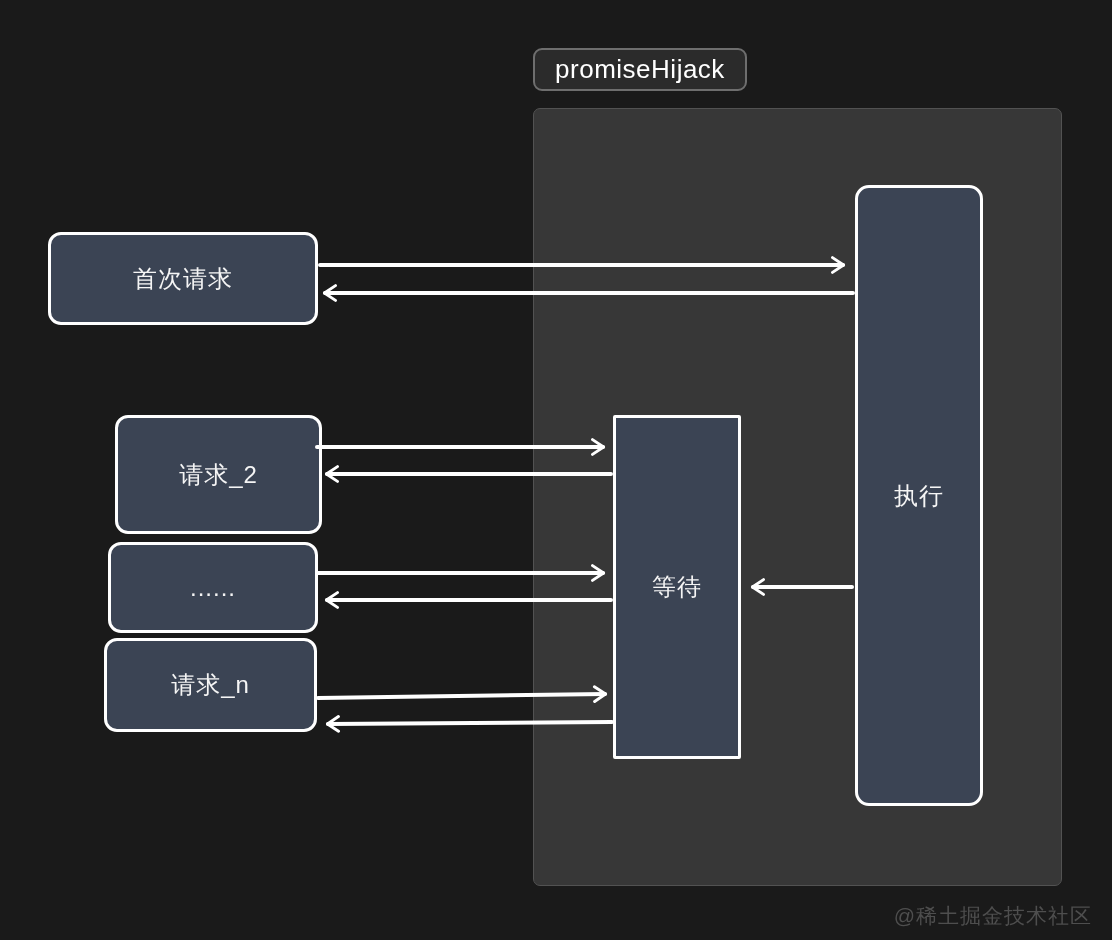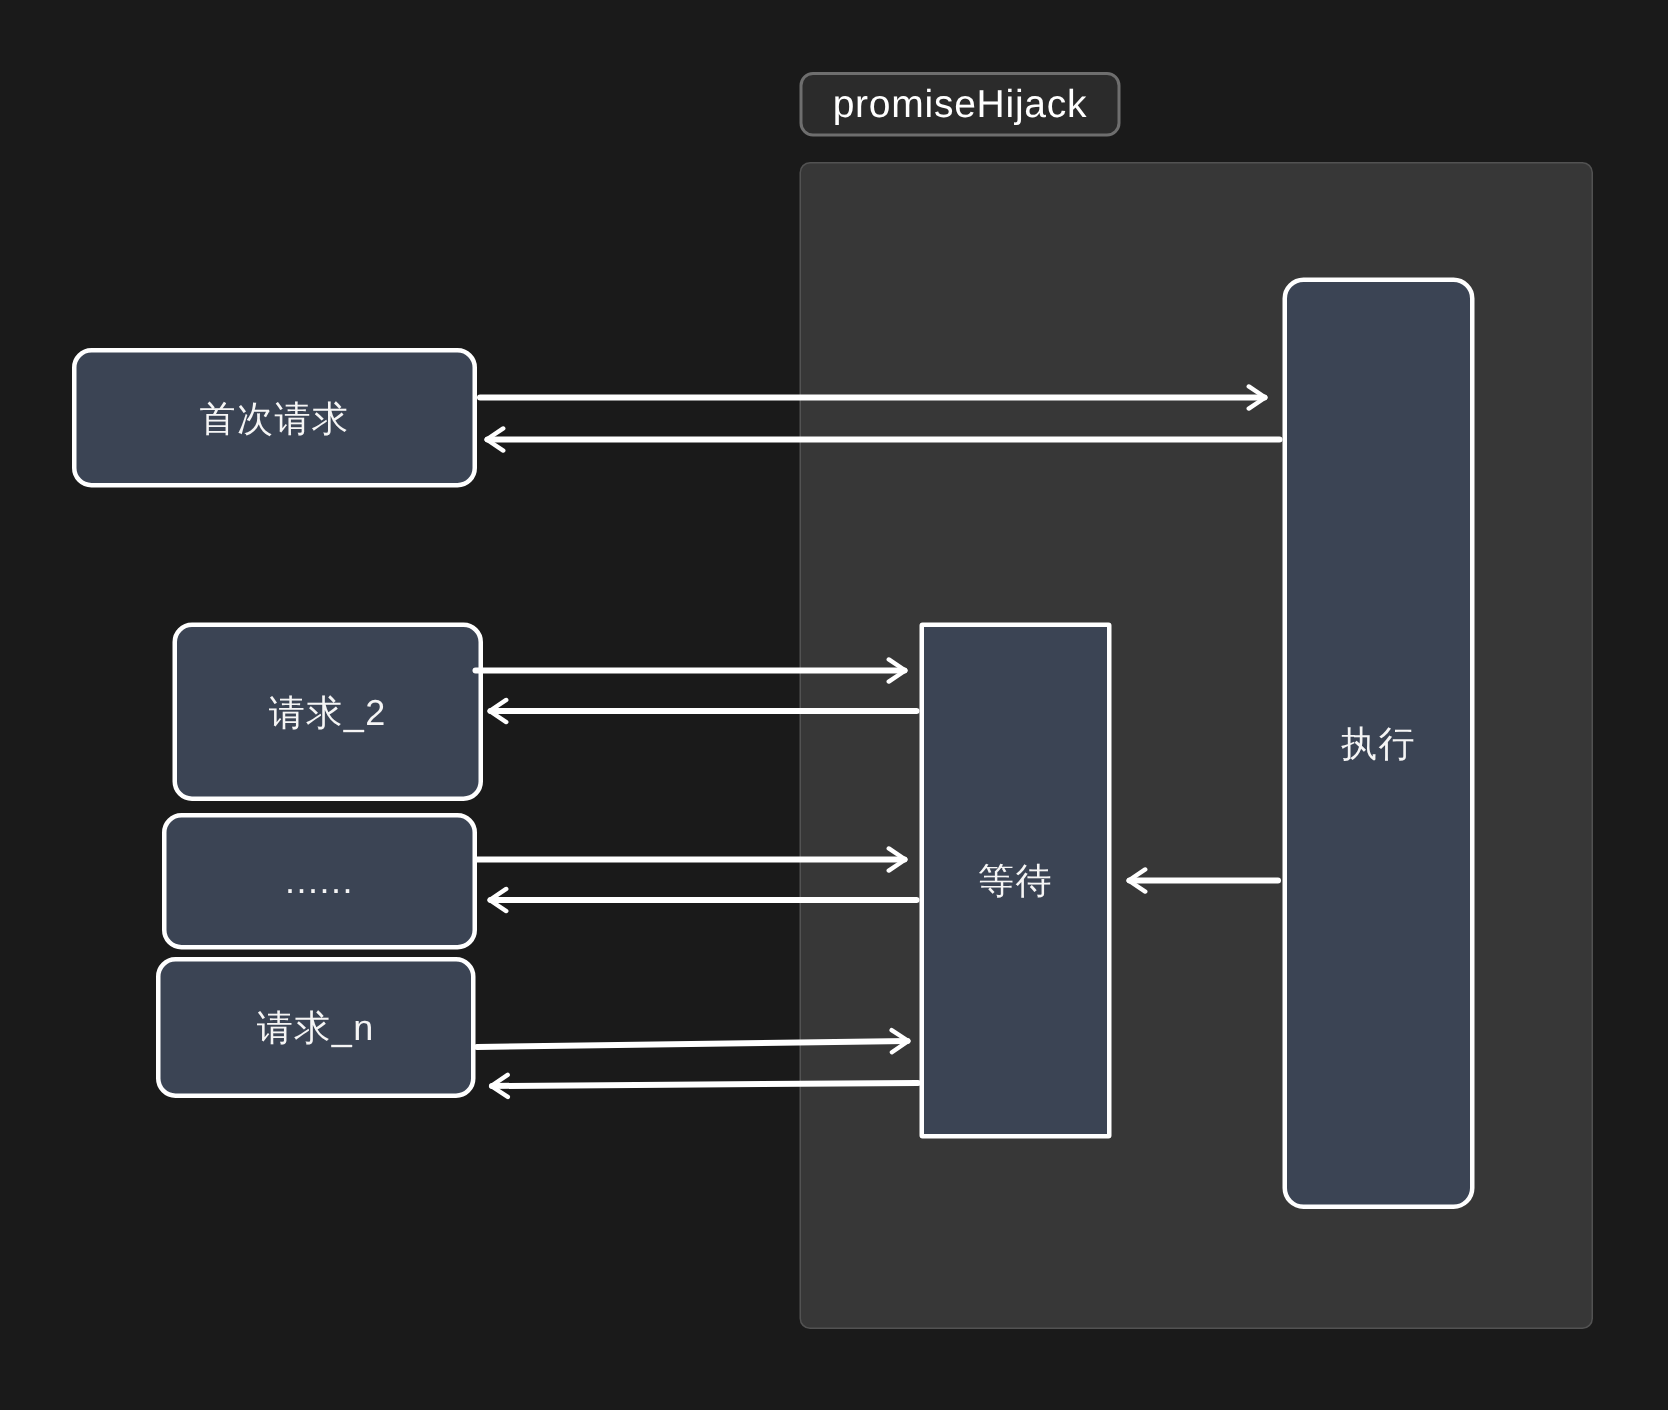--- a/index.html
+++ b/index.html
@@ -122,14 +122,15 @@
     <line class="arrow-line" x1="853" y1="293" x2="325" y2="293" marker-end="url(#chev)"></line>
     <line class="arrow-line" x1="317" y1="447" x2="603" y2="447" marker-end="url(#chev)"></line>
     <line class="arrow-line" x1="611" y1="474" x2="327" y2="474" marker-end="url(#chev)"></line>
     <line class="arrow-line" x1="318" y1="573" x2="603" y2="573" marker-end="url(#chev)"></line>
     <line class="arrow-line" x1="611" y1="600" x2="327" y2="600" marker-end="url(#chev)"></line>
     <line class="arrow-line" x1="318" y1="698" x2="605" y2="694" marker-end="url(#chev)"></line>
     <line class="arrow-line" x1="612" y1="722" x2="328" y2="724" marker-end="url(#chev)"></line>
     <line class="arrow-line" x1="852" y1="587" x2="753" y2="587" marker-end="url(#chev)"></line>
   </svg>
 
+  <div class="watermark">@稀土掘金技术社区</div>
 
 </div>
 
 </body></html>

